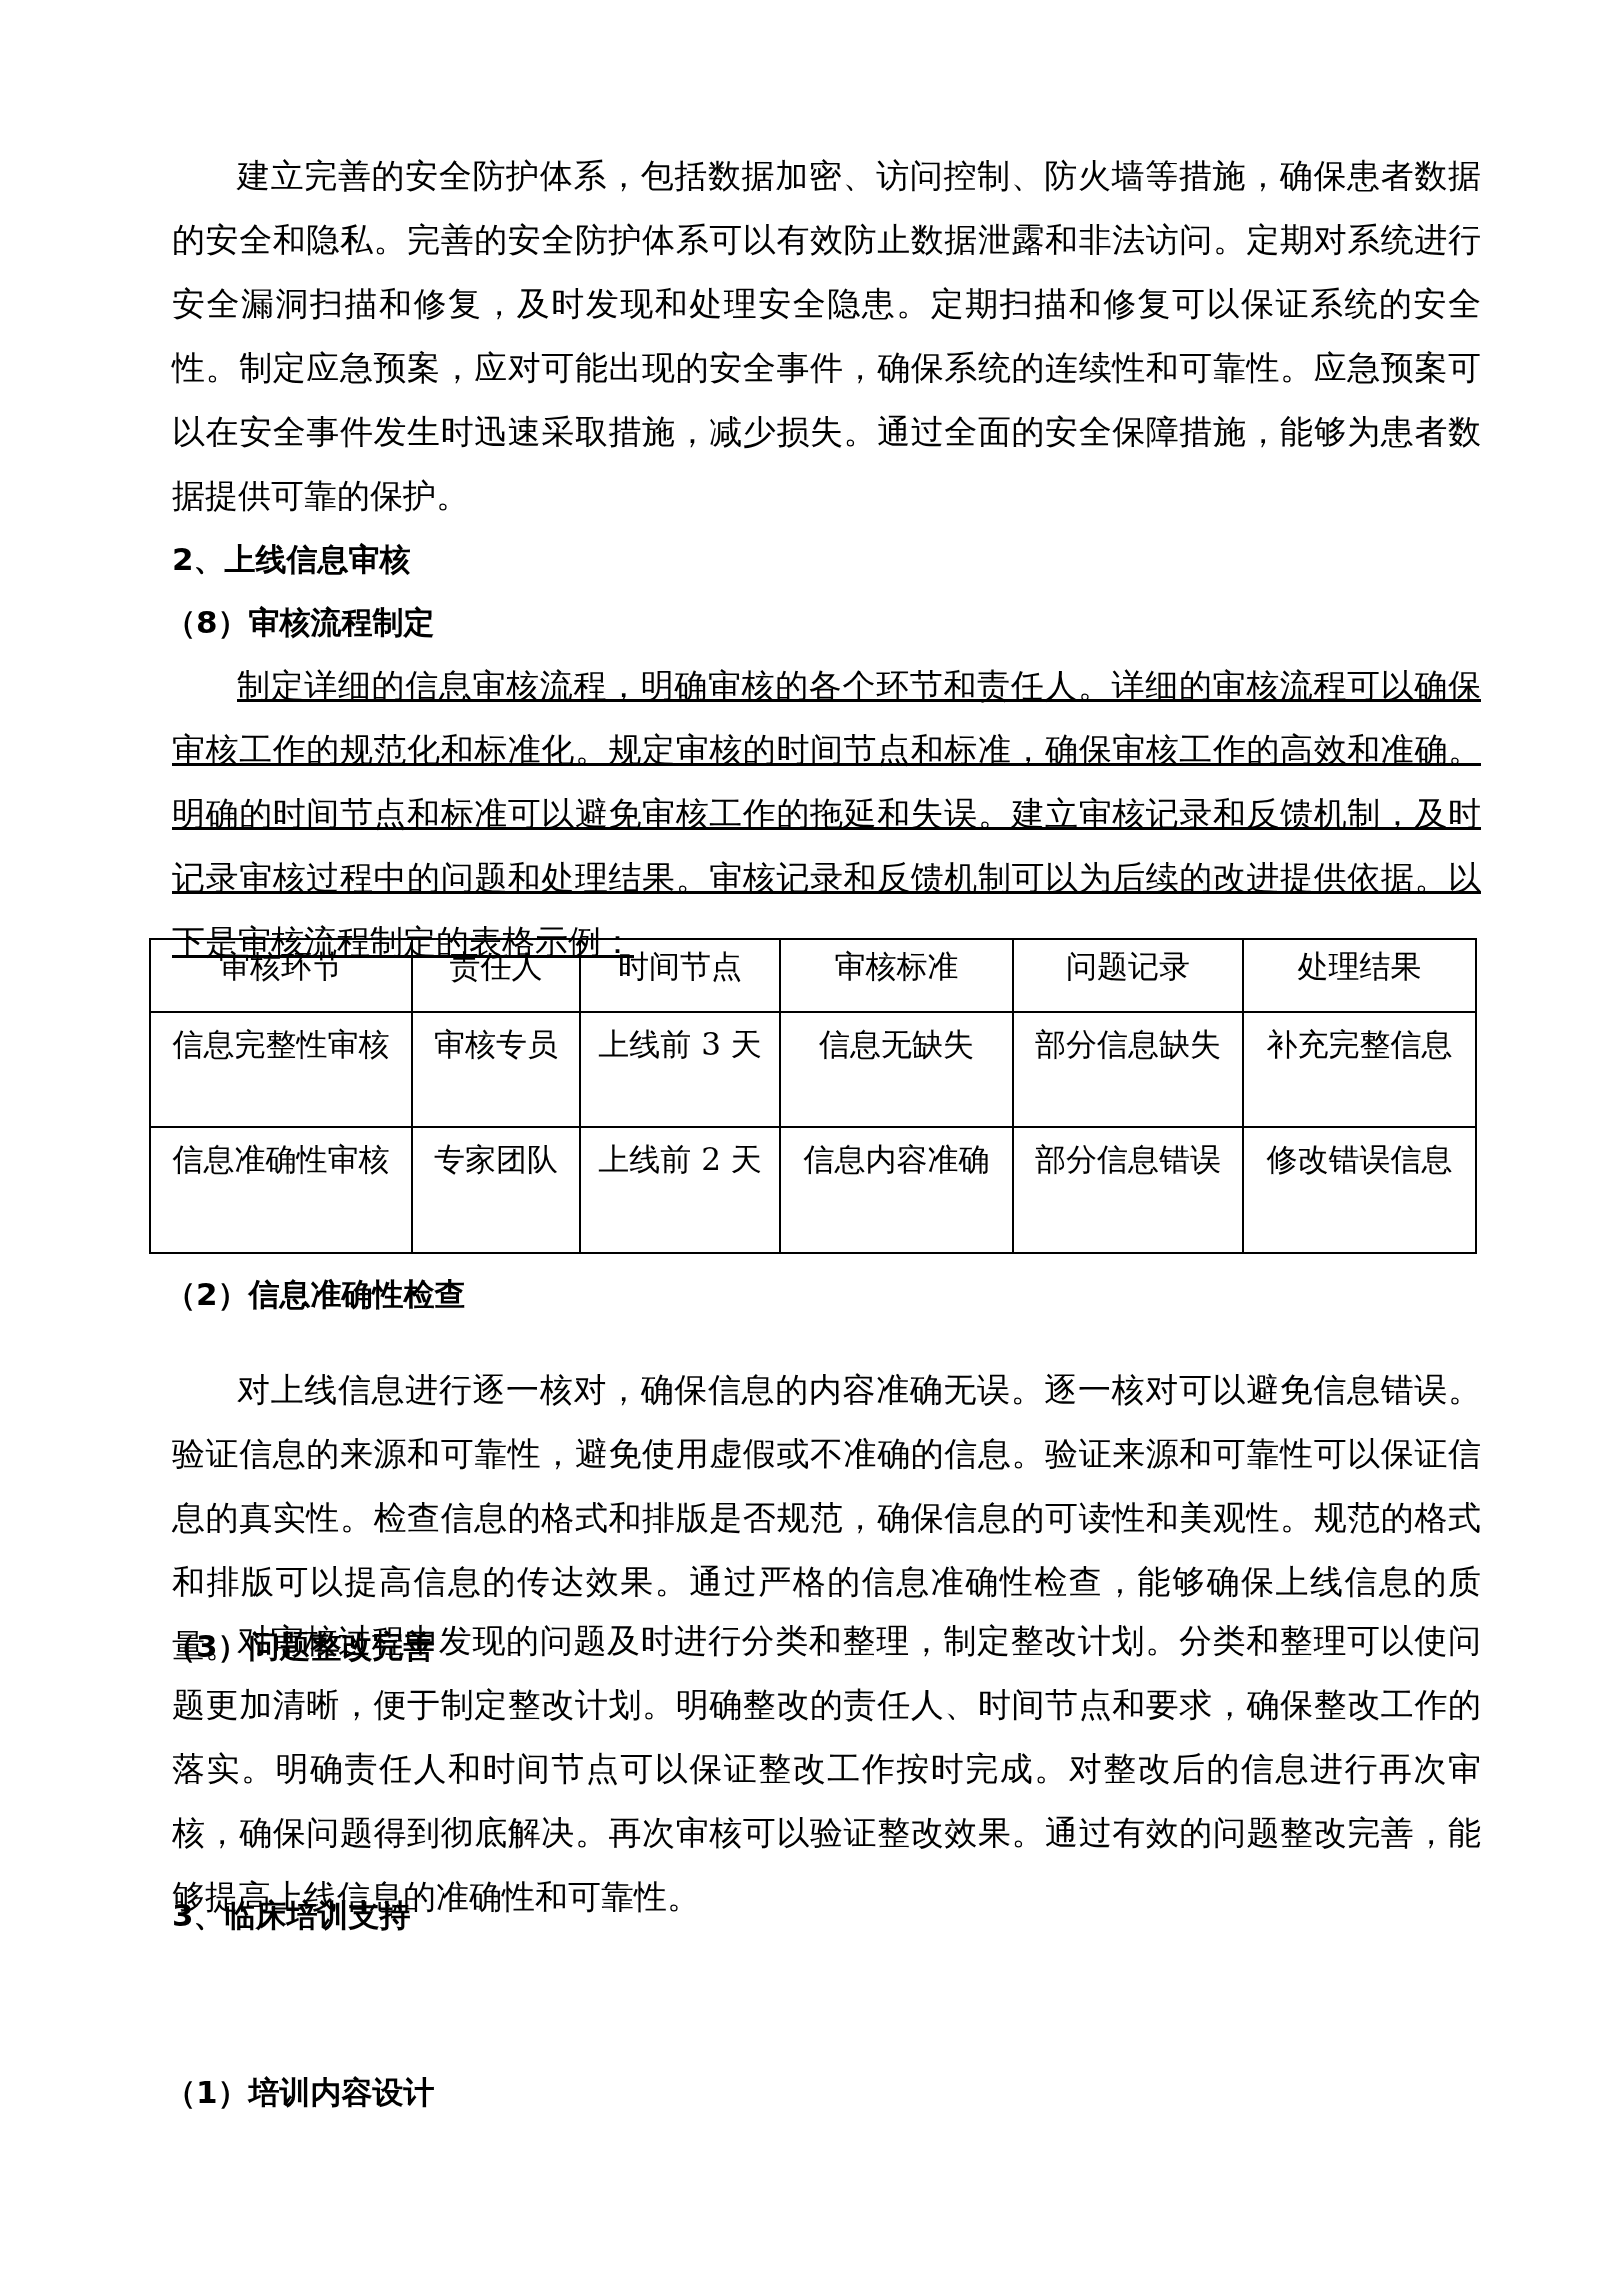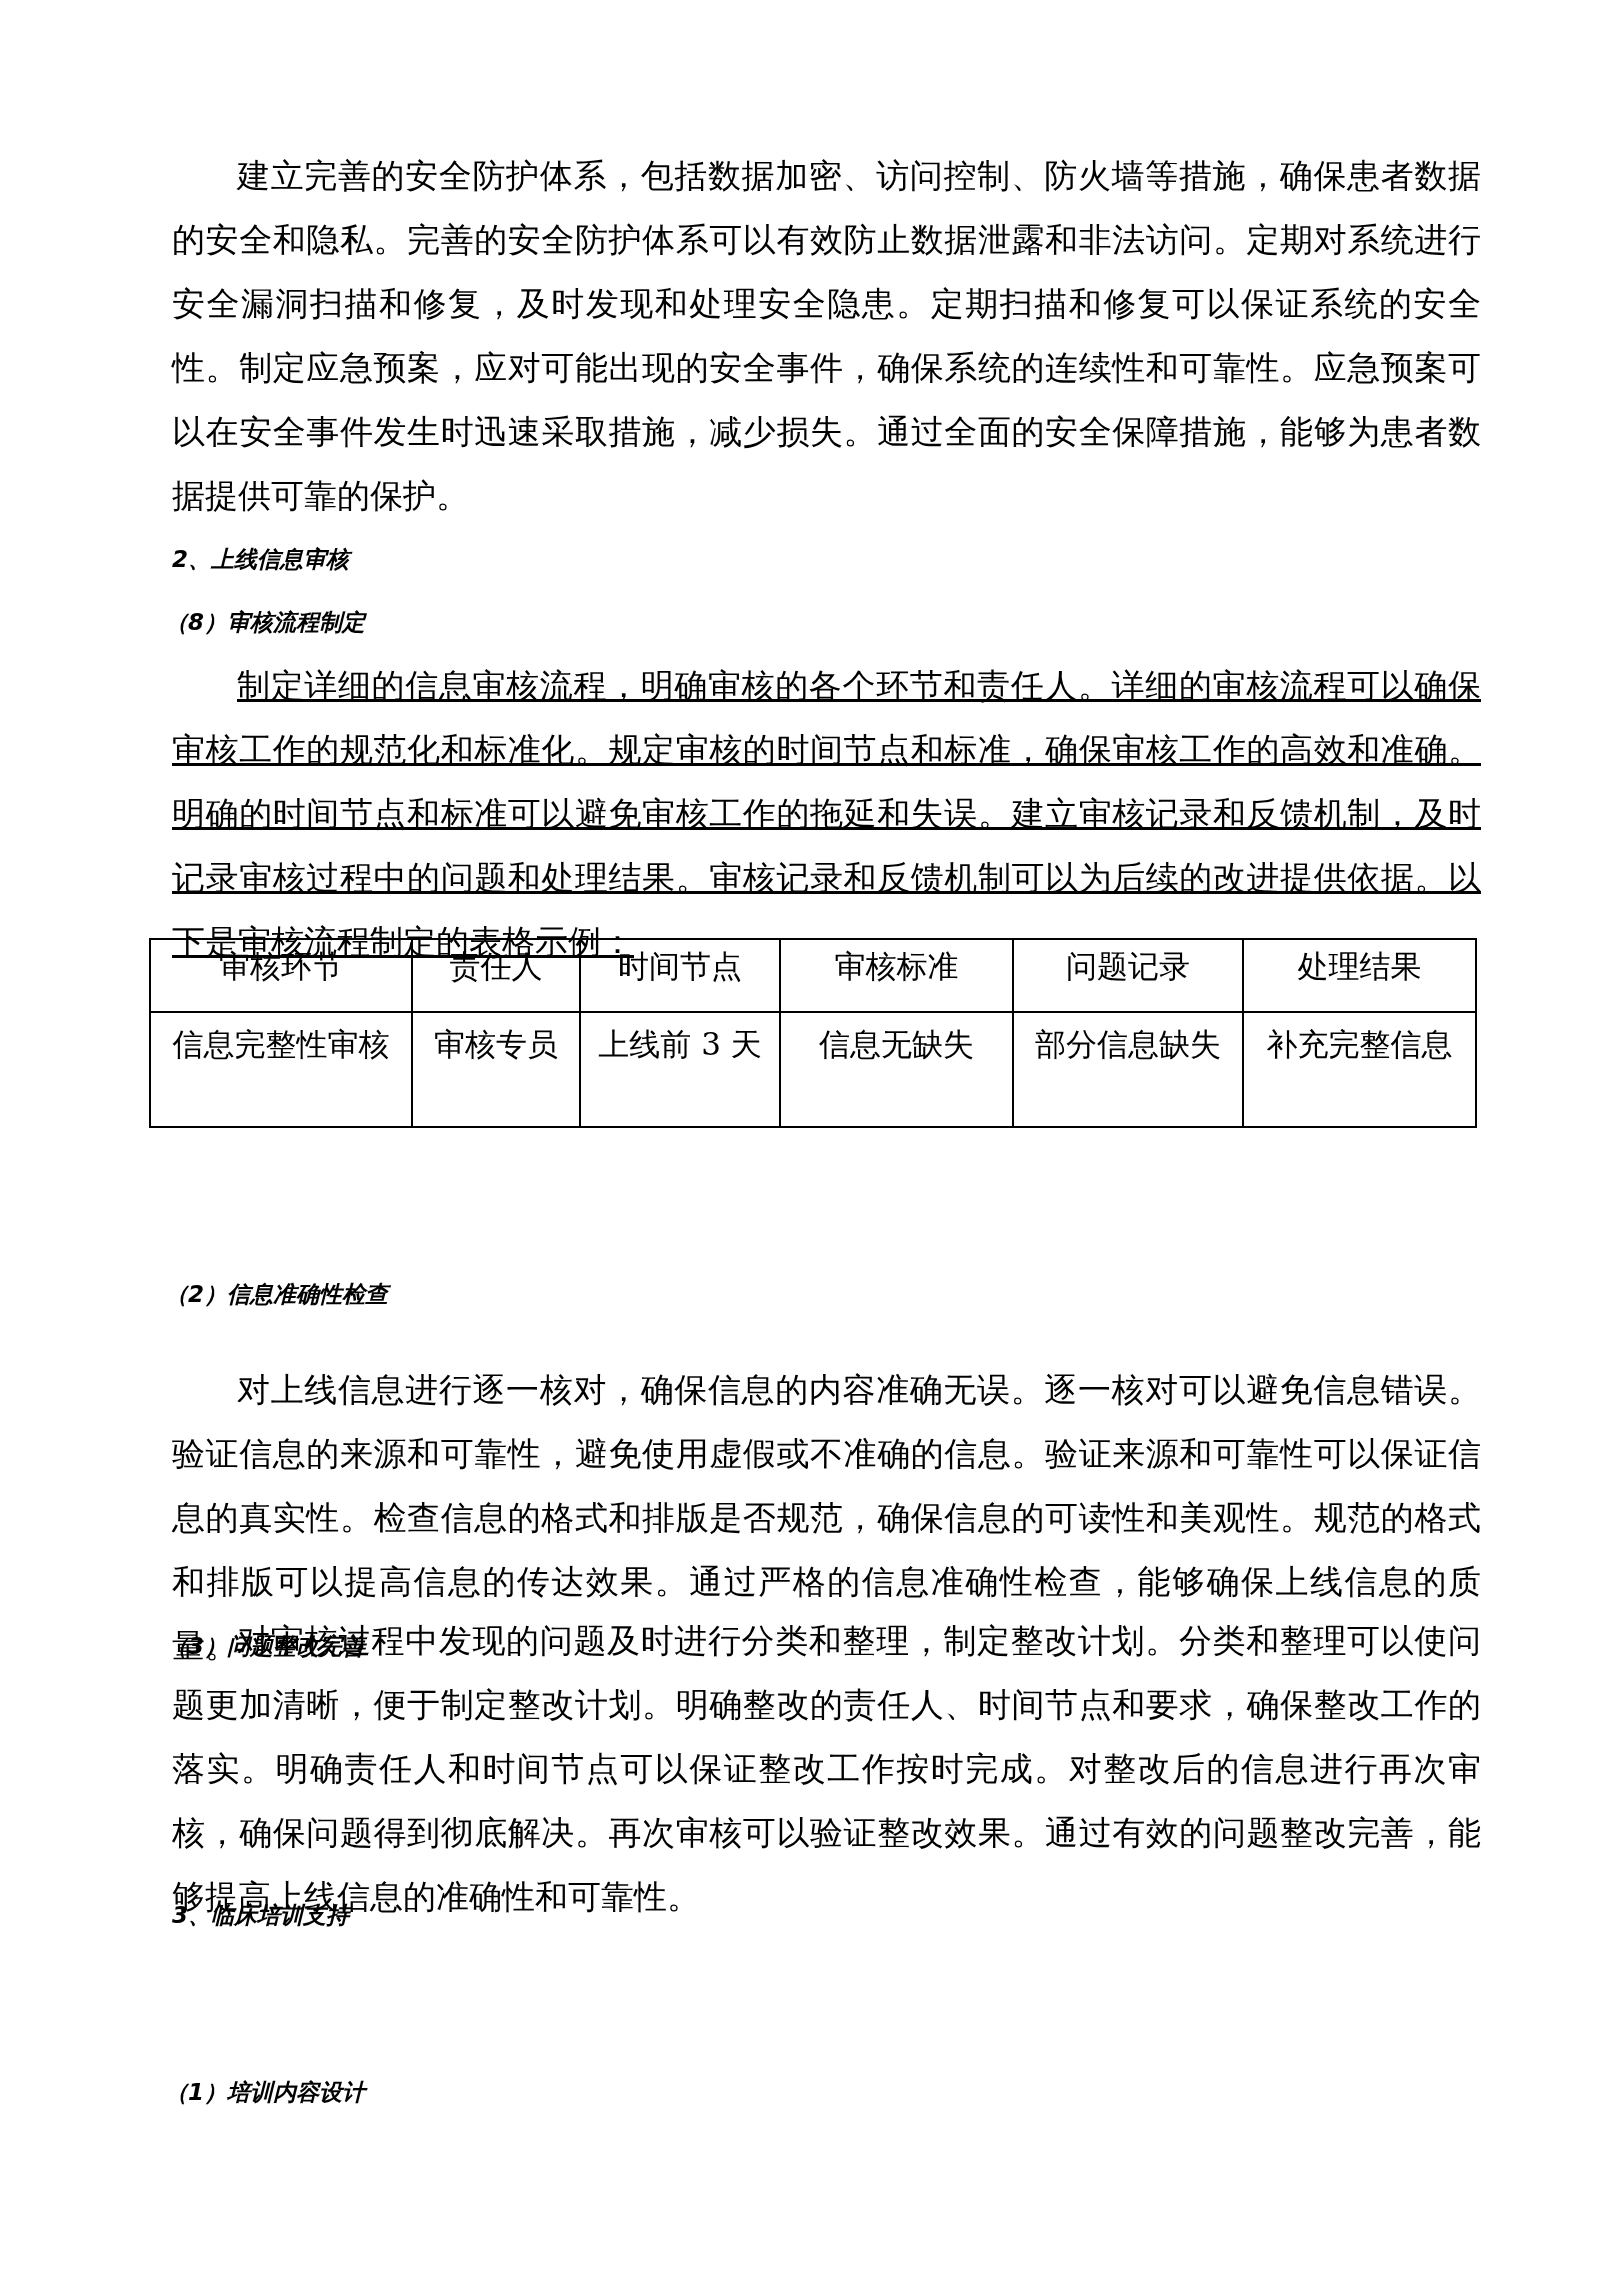--- a/index.html
+++ b/index.html
@@ -1,20 +1,20 @@
 <!DOCTYPE html>
 <html style="font-size:10.5px"><head>
 <meta charset="utf-8">
 <style>
   html, body { margin:0; padding:0; background:#ffffff; }
   body { width:1623px; height:2295px; position:relative; overflow:hidden;
          font-family:"DejaVu Serif","Liberation Serif",serif; color:#000; }
   .block { position:absolute; left:156px; width:1309px; font-size:33px; line-height:64px;margin-left:16px; }
   .para { text-indent:65px; text-align:justify; }
-  .h { font-family:"DejaVu Sans","Liberation Sans",sans-serif; font-weight:bold; font-size:23px;font-style:italic; }
+  .h { font-family:"DejaVu Sans","Liberation Sans",sans-serif; font-weight:bold; font-size:31px; }
   .h.sub { left:149px; }
   table.audit { position:absolute; left:149px; top:938px; width:1326px; border-collapse:collapse;
                 font-size:31px; table-layout:fixed; }
   table.audit td { border:2px solid #000; text-align:center; vertical-align:middle; padding:0 13px;
                    line-height:63px; word-break:break-all; }
   table.audit tr.hdr td { height:71px; vertical-align:top; line-height:52px; }
   table.audit tr.r1 td { height:113px; vertical-align:top; }
   table.audit tr.r2 td { height:124px; vertical-align:top; }
   table.audit td.mid { vertical-align:middle; }
 </style>
@@ -46,20 +46,28 @@
     <td>处理结果</td>
   </tr>
   <tr class="r1">
     <td>信息完整性审核</td>
     <td>审核专员</td>
     <td>上线前 3 天</td>
     <td class="mid">信息无缺失</td>
     <td>部分信息缺失</td>
     <td>补充完整信息</td>
   </tr>
+  <tr class="r2">
+    <td>信息准确性审核</td>
+    <td>专家团队</td>
+    <td>上线前 2 天</td>
+    <td>信息内容准确</td>
+    <td>部分信息错误</td>
+    <td>修改错误信息</td>
+  </tr>
 </tbody>
   </table>
 
 <div class="block h sub" style="top:1262px;">（2）信息准确性检查</div>
 <div class="block para" style="top:1358px;">对上线信息进行逐一核对，确保信息的内容准确无误。逐一核对可以避免信息错误。验证信息的来源和可靠性，避免使用虚假或不准确的信息。验证来源和可靠性可以保证信息的真实性。检查信息的格式和排版是否规范，确保信息的可读性和美观性。规范的格式和排版可以提高信息的传达效果。通过严格的信息准确性检查，能够确保上线信息的质量。</div>
 
 <div class="block h sub" style="top:1614px;">（3）问题整改完善</div>
 <div class="block para" style="top:1609px;">对审核过程中发现的问题及时进行分类和整理，制定整改计划。分类和整理可以使问题更加清晰，便于制定整改计划。明确整改的责任人、时间节点和要求，确保整改工作的落实。明确责任人和时间节点可以保证整改工作按时完成。对整改后的信息进行再次审核，确保问题得到彻底解决。再次审核可以验证整改效果。通过有效的问题整改完善，能够提高上线信息的准确性和可靠性。</div>
 
 <div class="block h" style="top:1883px;">3、临床培训支持</div>

